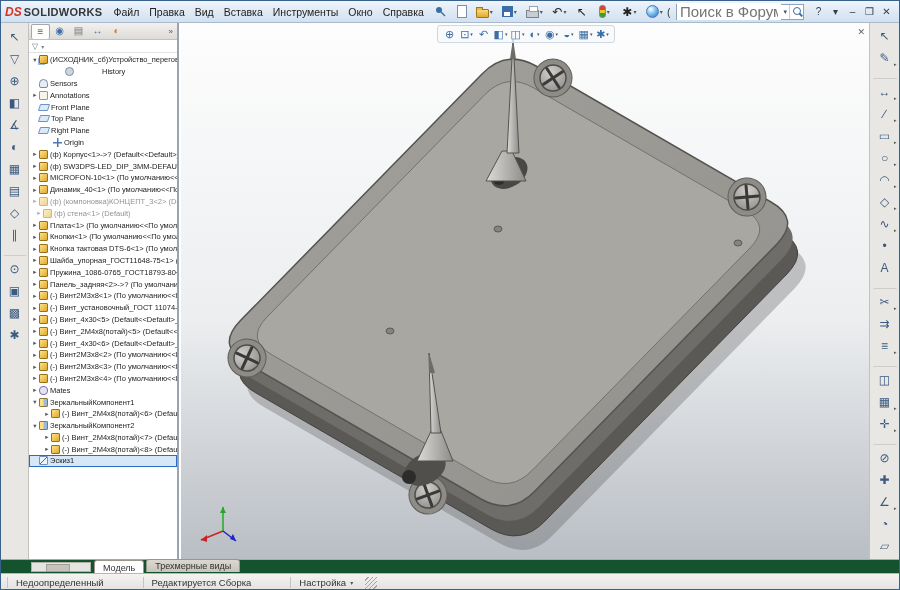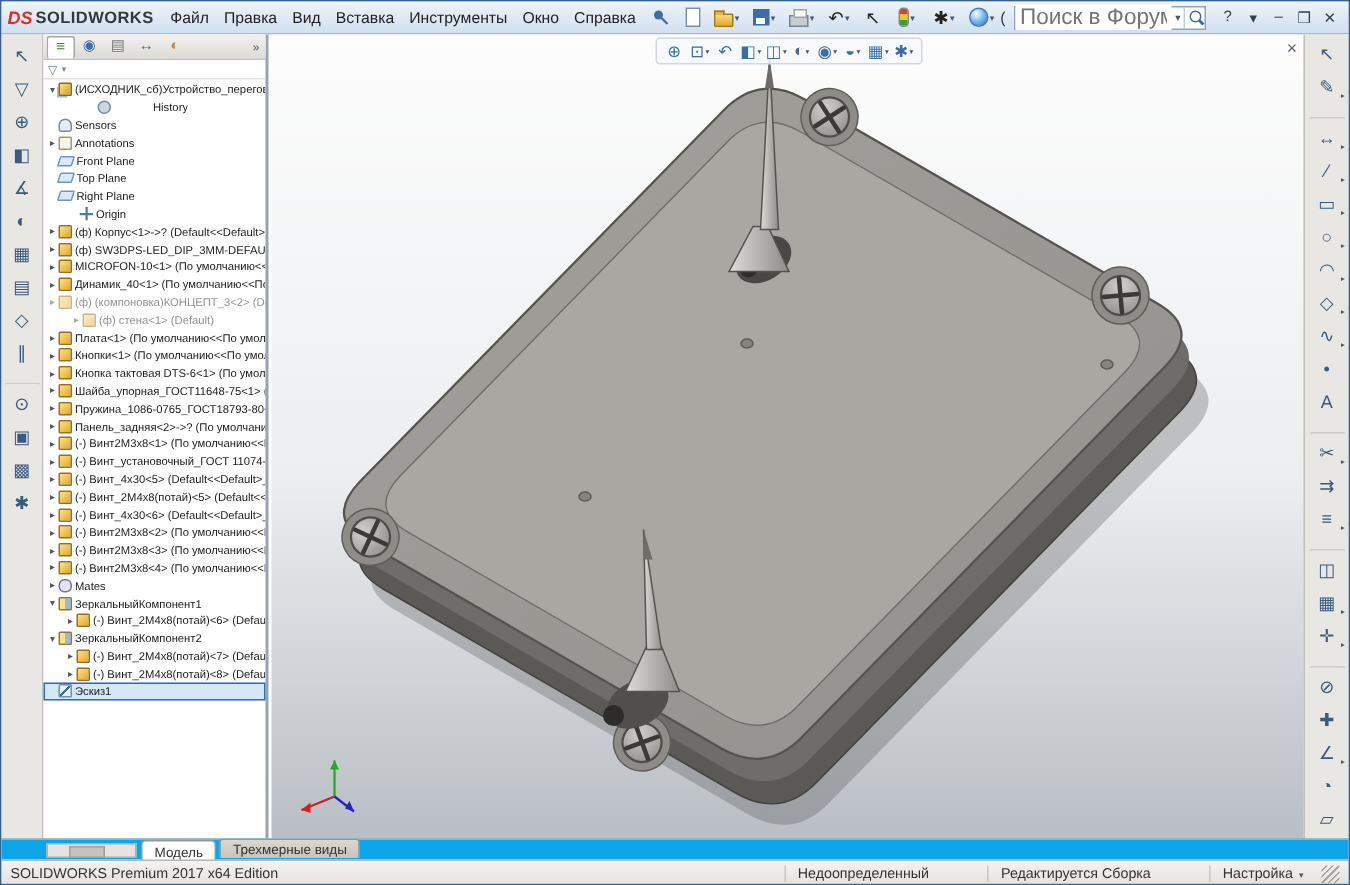--- a/index.html
+++ b/index.html
@@ -92,21 +92,21 @@
     background:linear-gradient(#fdfdfd 0%,#eceef0 55%,#b9bec4 100%);overflow:hidden;}
   .viewport svg{position:absolute;left:0;top:0;}
   .hud{position:absolute;top:2px;left:50%;transform:translateX(-50%);display:flex;align-items:center;
     background:rgba(245,248,251,.75);border:1px solid #cfd8e2;border-radius:3px;padding:0 3px;height:18px;z-index:5;}
   .hudbtn{position:relative;display:inline-flex;align-items:center;justify-content:center;
     min-width:17px;height:16px;font-size:11px;color:#3a6ea5;border-radius:2px;padding:0 1px;}
   .hudbtn.dd::after{content:"▾";font-size:5px;color:#45586c;margin-left:1px;}
   .vpclose{position:absolute;top:4px;right:6px;font-size:9px;color:#5a6470;z-index:5;}
 
   
-  .tabbar{position:absolute;left:0;top:558px;width:100%;height:14px;background:#0ea5e9;border-top:1px solid #aeaaa2;
+  .tabbar{position:absolute;left:0;top:558px;width:100%;height:14px;background:#14532d;border-top:1px solid #aeaaa2;
     display:flex;align-items:flex-end;font-size:9px;color:#333;}
   .mini-scroll{width:60px;height:10px;margin:0 3px 1px 30px;background:#e6e4e0;border:1px solid #b2aea8;position:relative;}
   .mini-scroll::before{content:"";position:absolute;left:14px;top:1px;width:22px;height:6px;background:#c6c2bc;border:1px solid #a29e98;}
   .tab{padding:1px 8px 1px 8px;border:1px solid #9a968e;border-bottom:none;background:linear-gradient(#dcd8d0,#c8c4bc);
     margin-right:2px;border-radius:3px 3px 0 0;height:13px;display:flex;align-items:center;}
   .tab.active{background:#fff;position:relative;top:1px;height:14px;}
   .statusbar{position:absolute;left:0;top:572px;width:100%;height:18px;background:linear-gradient(#f4f3f1,#e2e1df);
     border-top:1px solid #b8b6b2;display:flex;align-items:center;font-size:9.5px;color:#333;padding:0 6px;}
   .sb-left{flex:1;}
   .sb-seg{padding:0 8px;border-left:1px solid #c6c4c0;white-space:nowrap;display:flex;align-items:center;}
@@ -314,21 +314,21 @@
           <span class="ti part"></span>
           <span class="lbl">Динамик_40&lt;1&gt; (По умолчанию&lt;&lt;По ум</span>
         </div>
 
         <div class="trow gray" style="padding-left: 2px;">
           <span class="arr"></span>
           <span class="ti part"></span>
           <span class="lbl">(ф) (компоновка)КОНЦЕПТ_3&lt;2&gt; (Default)</span>
         </div>
 
-        <div class="trow gray" style="padding-left: 18px;">
+        <div class="trow gray" style="padding-left: 6px;">
           <span class="arr"></span>
           <span class="ti part"></span>
           <span class="lbl">(ф) стена&lt;1&gt; (Default)</span>
         </div>
 
         <div class="trow" style="padding-left: 2px;">
           <span class="arr"></span>
           <span class="ti part"></span>
           <span class="lbl">Плата&lt;1&gt; (По умолчанию&lt;&lt;По умолча</span>
         </div>
@@ -572,21 +572,20 @@
       <div class="tab active">
           <span>Модель</span>
         </div>
         <div class="tab">
           <span>Трехмерные виды</span>
         </div>
     </div>
   </div>
 
   <div class="statusbar">
-    <span class="sb-left">SOLIDWORKS Premium 2017 x64 Edition</span>
     <div style="display:flex;align-items:center;gap:31px;">
       <span class="sb-seg">Недоопределенный</span>
         <span class="sb-seg">Редактируется Сборка</span>
         <span class="sb-seg dd">Настройка</span>
     </div>
     <span class="grip"></span>
   </div>
 
 </div>
 

